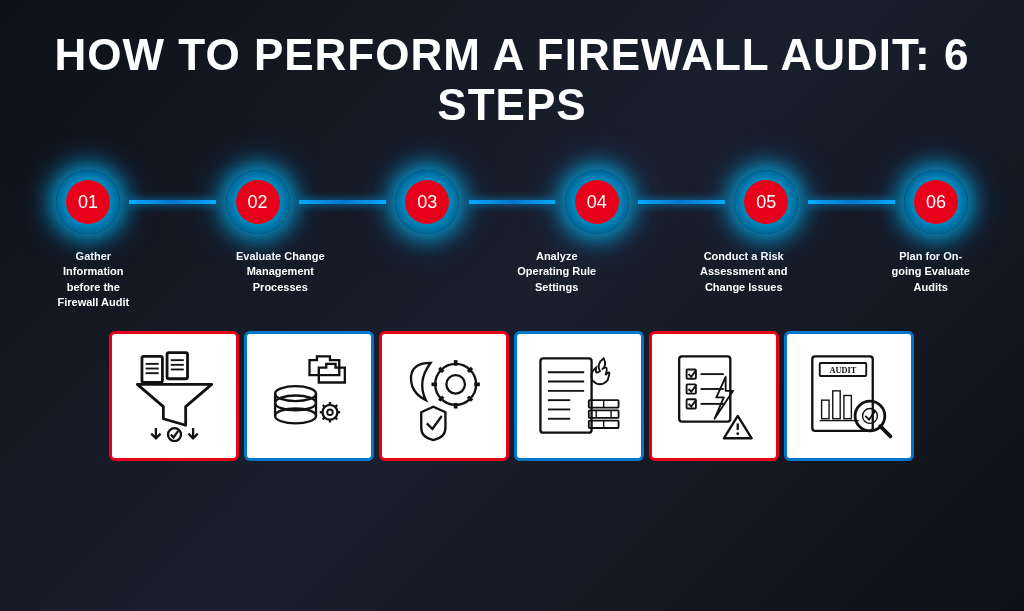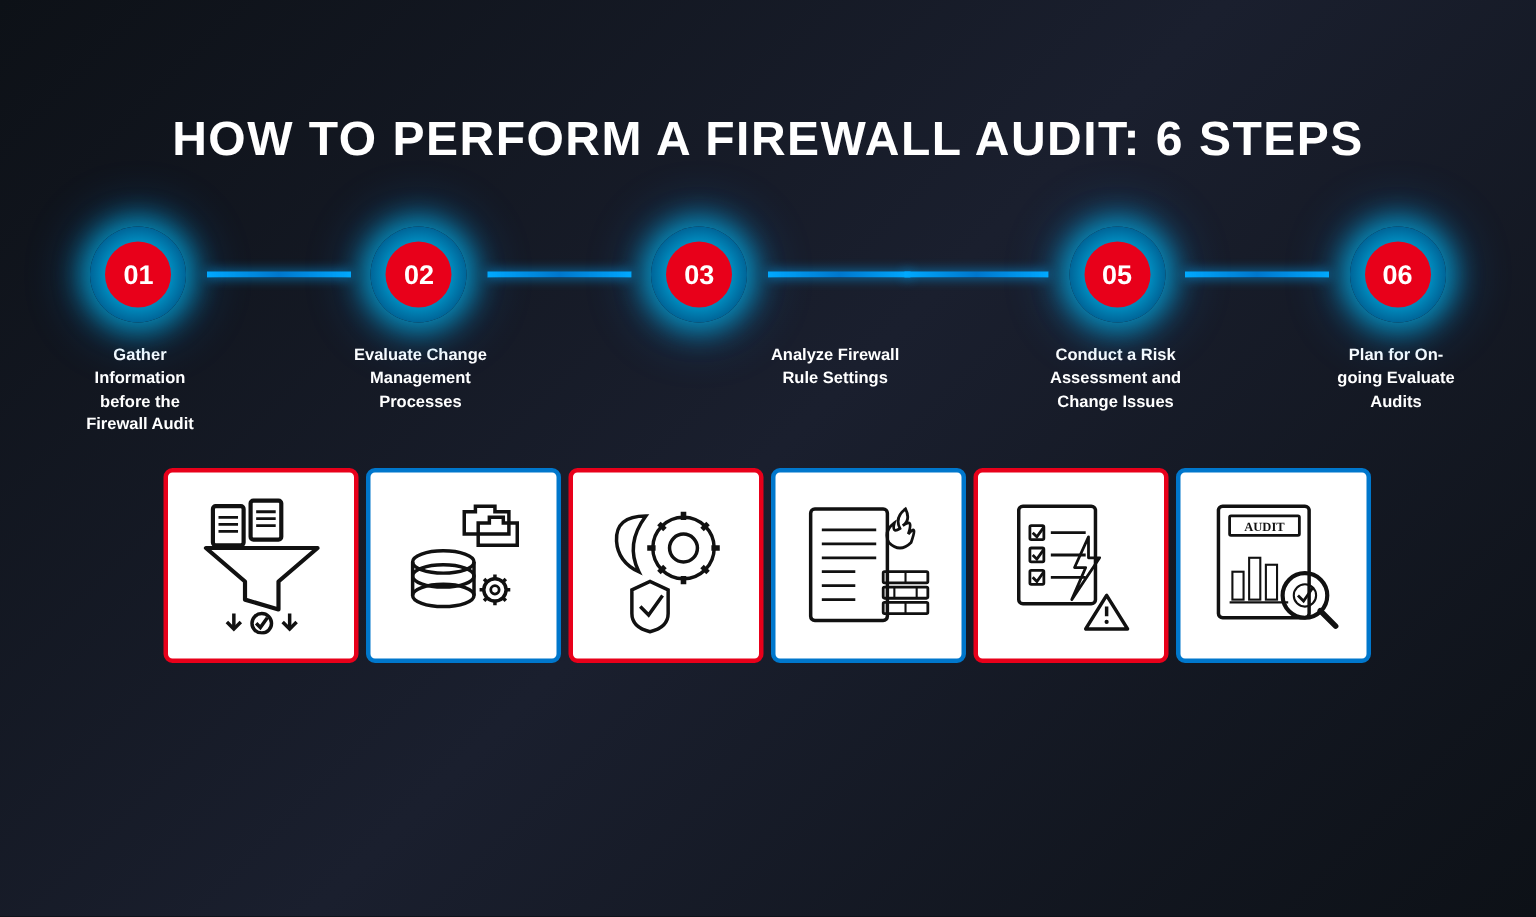--- a/index.html
+++ b/index.html
@@ -17,27 +17,26 @@
       height: 611px;
       background: linear-gradient(135deg, #0d1117 0%, #1a1f2e 50%, #0d1117 100%);
       display: flex;
       flex-direction: column;
       align-items: center;
       padding: 30px 20px 20px;
     }
 
     .title {
       color: #ffffff;
-      font-size: 32px;
+      font-size: 44px;
       font-weight: 900;
       text-align: center;
       letter-spacing: 1px;
       margin-bottom: 40px;
       text-transform: uppercase;
-      margin-top: 44px;
     }
 
     .steps-section {
       width: 100%;
       display: flex;
       flex-direction: column;
       align-items: center;
     }
 
     .timeline-row {
@@ -72,21 +71,21 @@
 
     .node-circle-inner {
       width: 44px;
       height: 44px;
       border-radius: 50%;
       background: #e8001a;
       display: flex;
       align-items: center;
       justify-content: center;
       font-size: 18px;
-      font-weight: 700;
+      font-weight: 400;
       color: #ffffff;
       font-family: 'Arial Black', Arial, sans-serif;
     }
 
     .connector {
       flex: 1;
       height: 4px;
       background: linear-gradient(90deg, #00aaff, #0077cc, #00aaff);
       box-shadow: 0 0 8px rgba(0, 170, 255, 0.8);
       position: relative;
@@ -185,20 +184,27 @@
 
       <div class="step-node">
         <div class="node-circle-outer">
           <div class="node-circle-inner">
             <span>03</span>
           </div>
         </div>
       </div>
       <div class="connector"></div>
 
+      <div class="step-node">
+        <div class="node-circle-outer">
+          <div class="node-circle-inner">
+            <span>04</span>
+          </div>
+        </div>
+      </div>
       <div class="connector"></div>
 
       <div class="step-node">
         <div class="node-circle-outer">
           <div class="node-circle-inner">
             <span>05</span>
           </div>
         </div>
       </div>
       <div class="connector"></div>
@@ -211,21 +217,21 @@
         </div>
       </div>
     </div>
 
     <div class="labels-row">
       <div class="step-label">Gather Information before the Firewall Audit</div>
       <div class="connector-spacer"></div>
       <div class="step-label">Evaluate Change Management Processes</div>
       <div class="connector-spacer"></div>
       <div class="connector-spacer"></div>
-      <div class="step-label">Analyze Firewall Rule Settings</div>
+      <div class="step-label">Analyze Operating Rule Settings</div>
       <div class="connector-spacer"></div>
       <div class="step-label">Conduct a Risk Assessment and Change Issues</div>
       <div class="connector-spacer"></div>
       <div class="step-label">Plan for On-going Evaluate Audits</div>
     </div>
 
     <div class="icons-row">
 
       <div class="icon-box">
         <div class="icon-svg">

